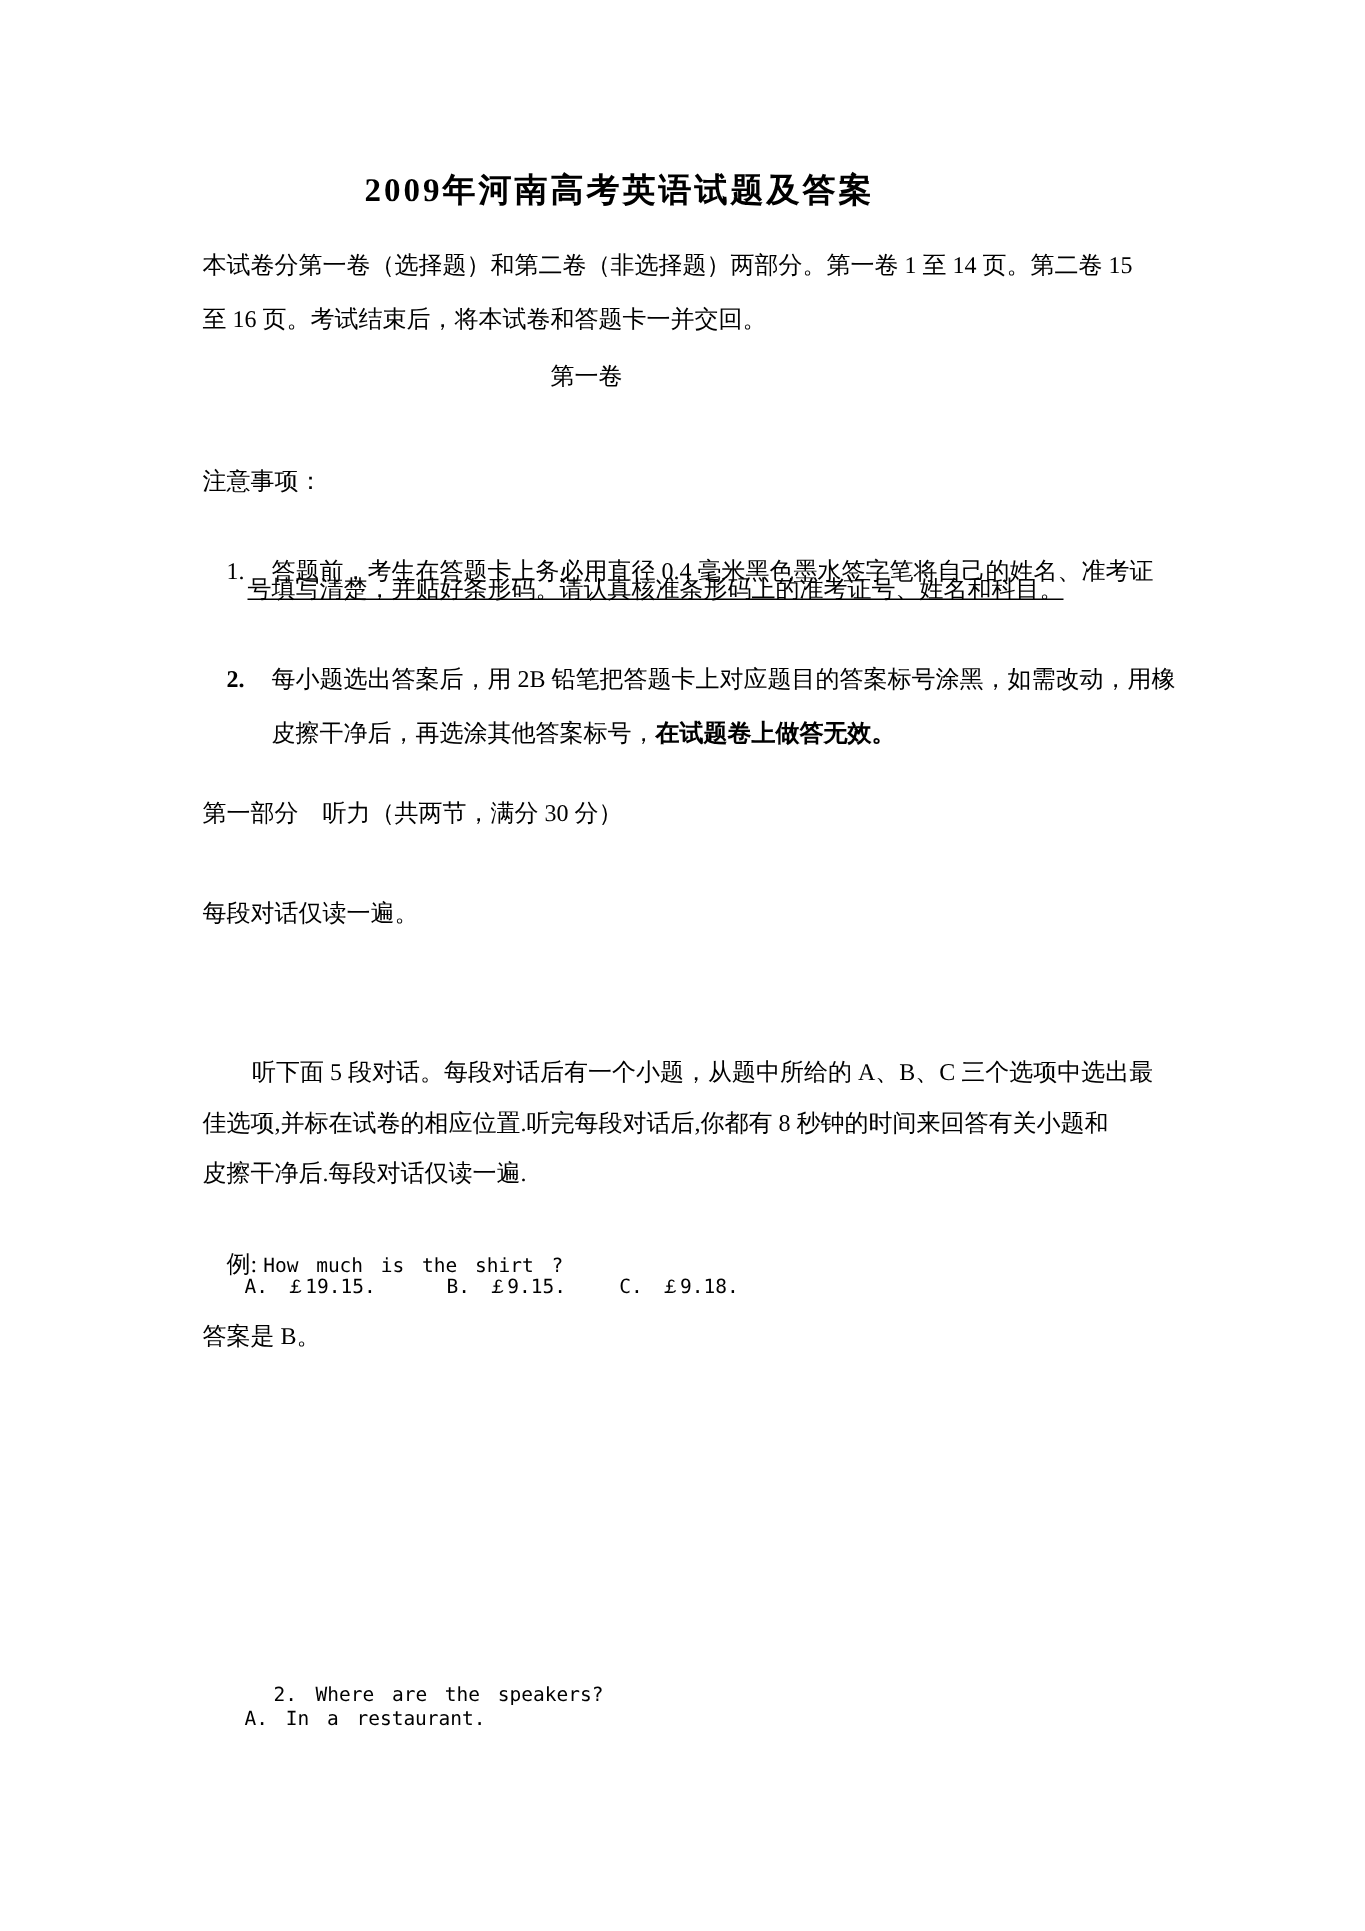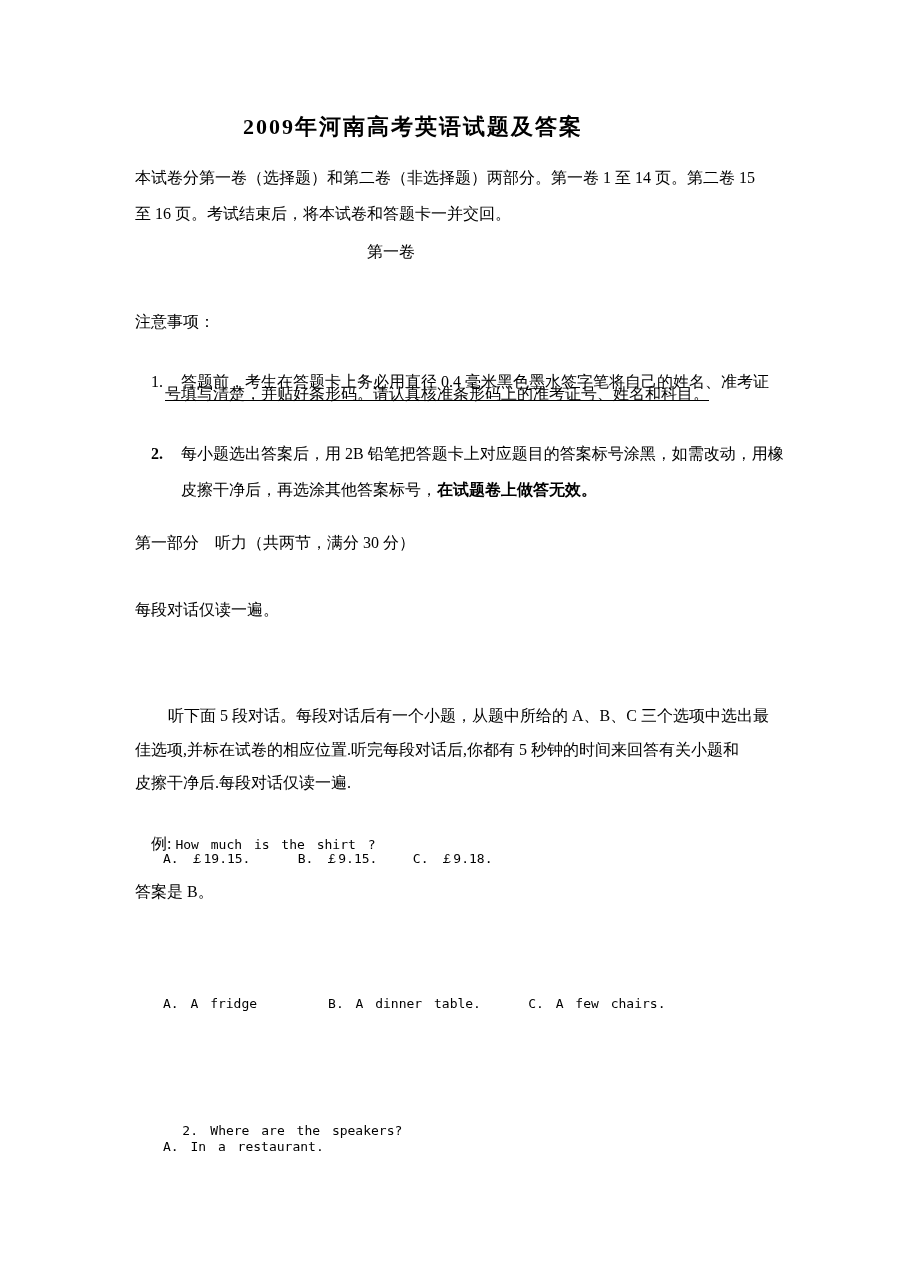--- a/index.html
+++ b/index.html
@@ -65,29 +65,28 @@
     <span class="num-zh b">2.</span><span>每小题选出答案后，用 2B 铅笔把答题卡上对应题目的答案标号涂黑，如需改动，用橡</span>
   </div>
   <div class="line zh" style="left:165px; top:454px;">
     <span>皮擦干净后，再选涂其他答案标号，</span><span class="b">在试题卷上做答无效。</span>
   </div>
 
   <div class="line zh" style="left:135px; top:519px;margin-top:12px;">第一部分　听力（共两节，满分 30 分）</div>
   <div class="line zh" style="left:135px; top:598px;">每段对话仅读一遍。</div>
 
   <div class="line zh" style="left:168px; top:704px;">听下面 5 段对话。每段对话后有一个小题，从题中所给的 A、B、C 三个选项中选出最</div>
-  <div class="line zh" style="left:135px; top:738px;">佳选项,并标在试卷的相应位置.听完每段对话后,你都有 5 秒钟的时间来回答有关小题和</div>
+  <div class="line zh" style="left:135px; top:738px;">佳选项,并标在试卷的相应位置.听完每段对话后,你都有 8 秒钟的时间来回答有关小题和</div>
   <div class="line zh" style="left:135px; top:771px;">皮擦干净后.每段对话仅读一遍.</div>
 
   <div class="line zh" style="left:135px; top:808px;">
     <span>例: </span><span class="en">How much is the shirt ?</span>
   </div>
   <div class="line en" style="left:163px; top:849px;">A. ￡19.15.    B. ￡9.15.   C. ￡9.18.</div>
   <div class="line zh" style="left:135px; top:880px;">答案是 B。</div>
 
-  <div class="line en" style="left:163px; top:994px;">A. A fridge      B. A dinner table.    C. A few chairs.</div>
 
   <div class="line en" style="left:135px; top:1101px;">
     <span class="num-en">2.</span><span>Where are the speakers?</span>
   </div>
   <div class="line en" style="left:163px; top:1137px;">A. In a restaurant.</div>
 
 </div>
 
 </body></html>

